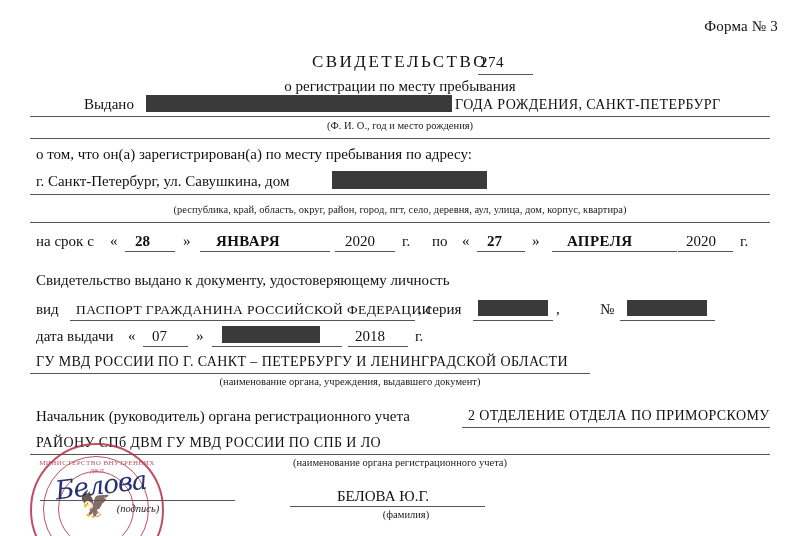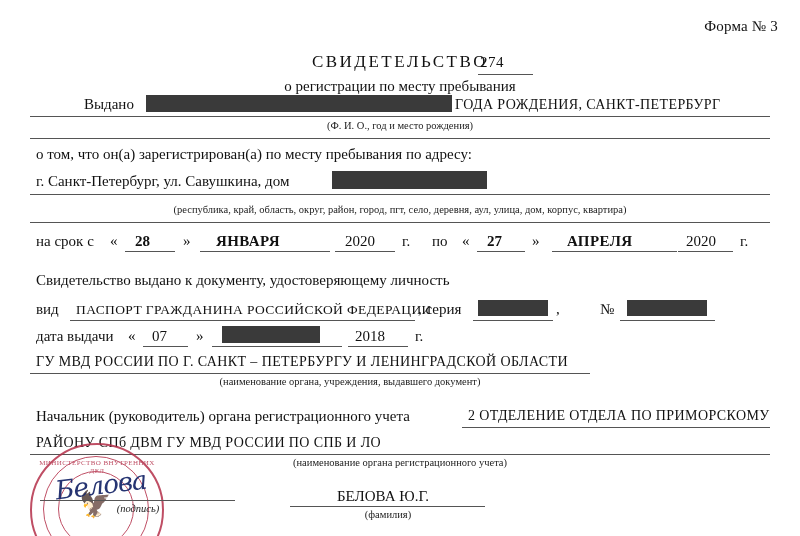--- a/index.html
+++ b/index.html
@@ -238,15 +238,15 @@
     <div class="stamp-eagle">🦅</div>
 
   </div>
 
   <div class="signature">Белова</div>
   <div class="line" style="left:40px; top:500px; width:195px;"></div>
   <div class="small" style="left:88px; top:503px; width:100px;font-style:italic;">(подпись)</div>
 
   <div class="txt" style="left:337px; top:488px;">БЕЛОВА Ю.Г.</div>
   <div class="line" style="left:290px; top:506px; width:195px;"></div>
-  <div class="small" style="left:338px; top:509px; width:100px;">(фамилия)</div>
+  <div class="small" style="left:356px; top:509px; width:100px;">(фамилия)</div>
 
 </div>
 
 </body></html>

